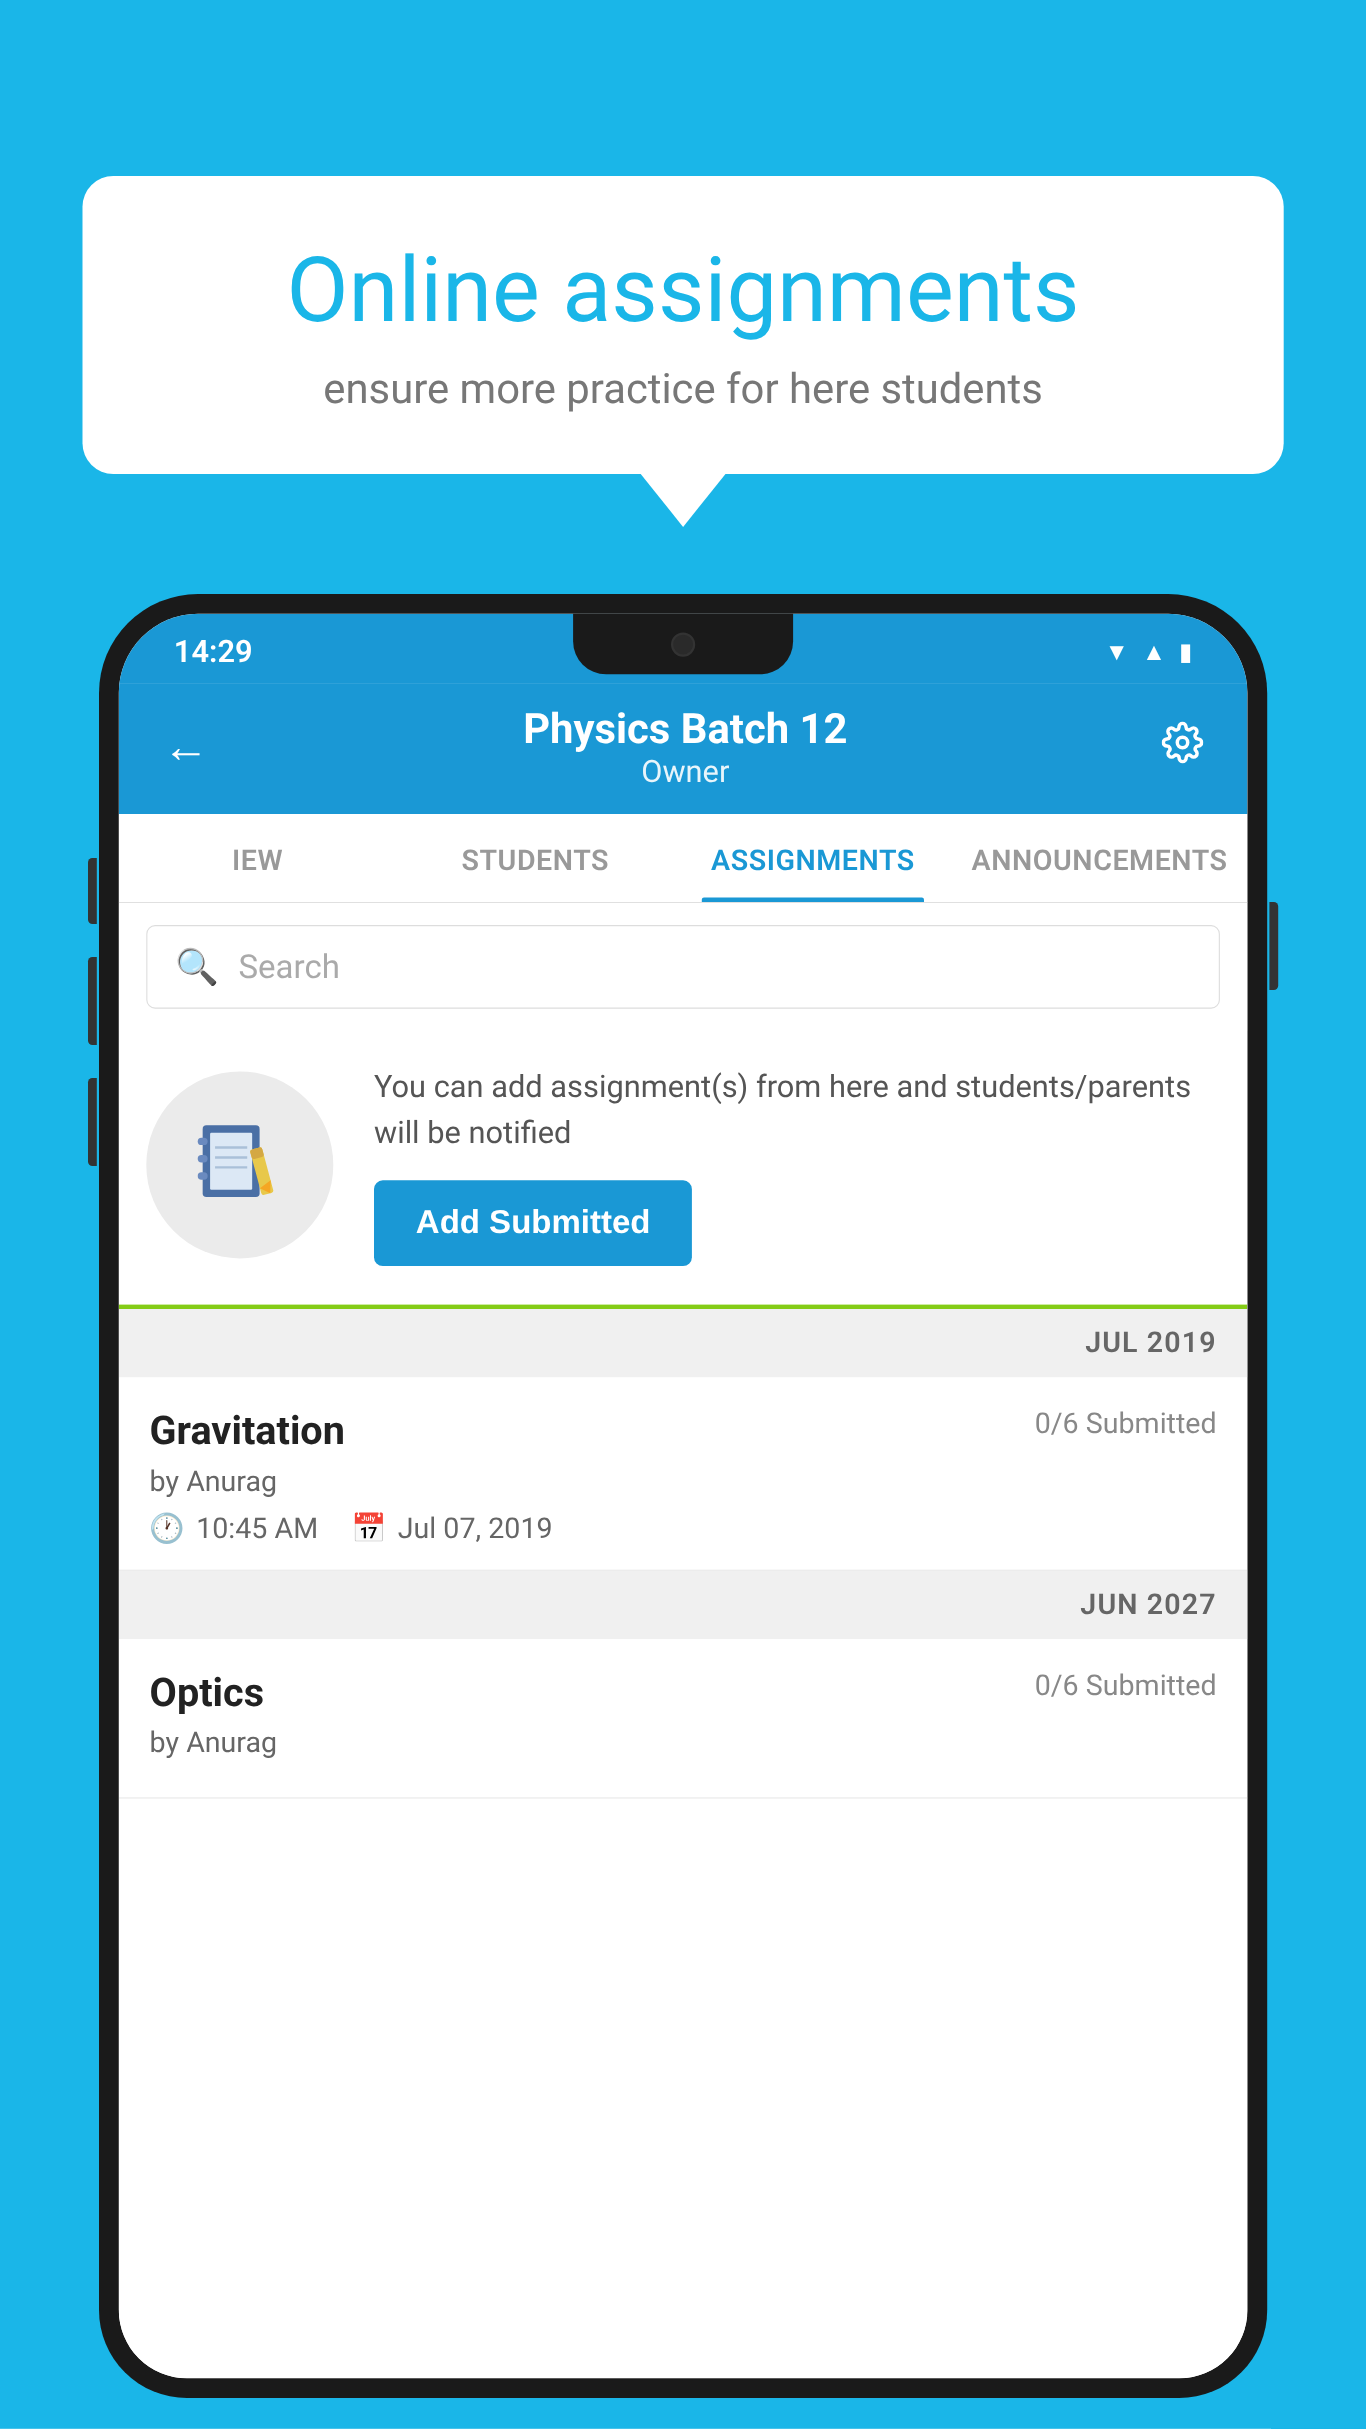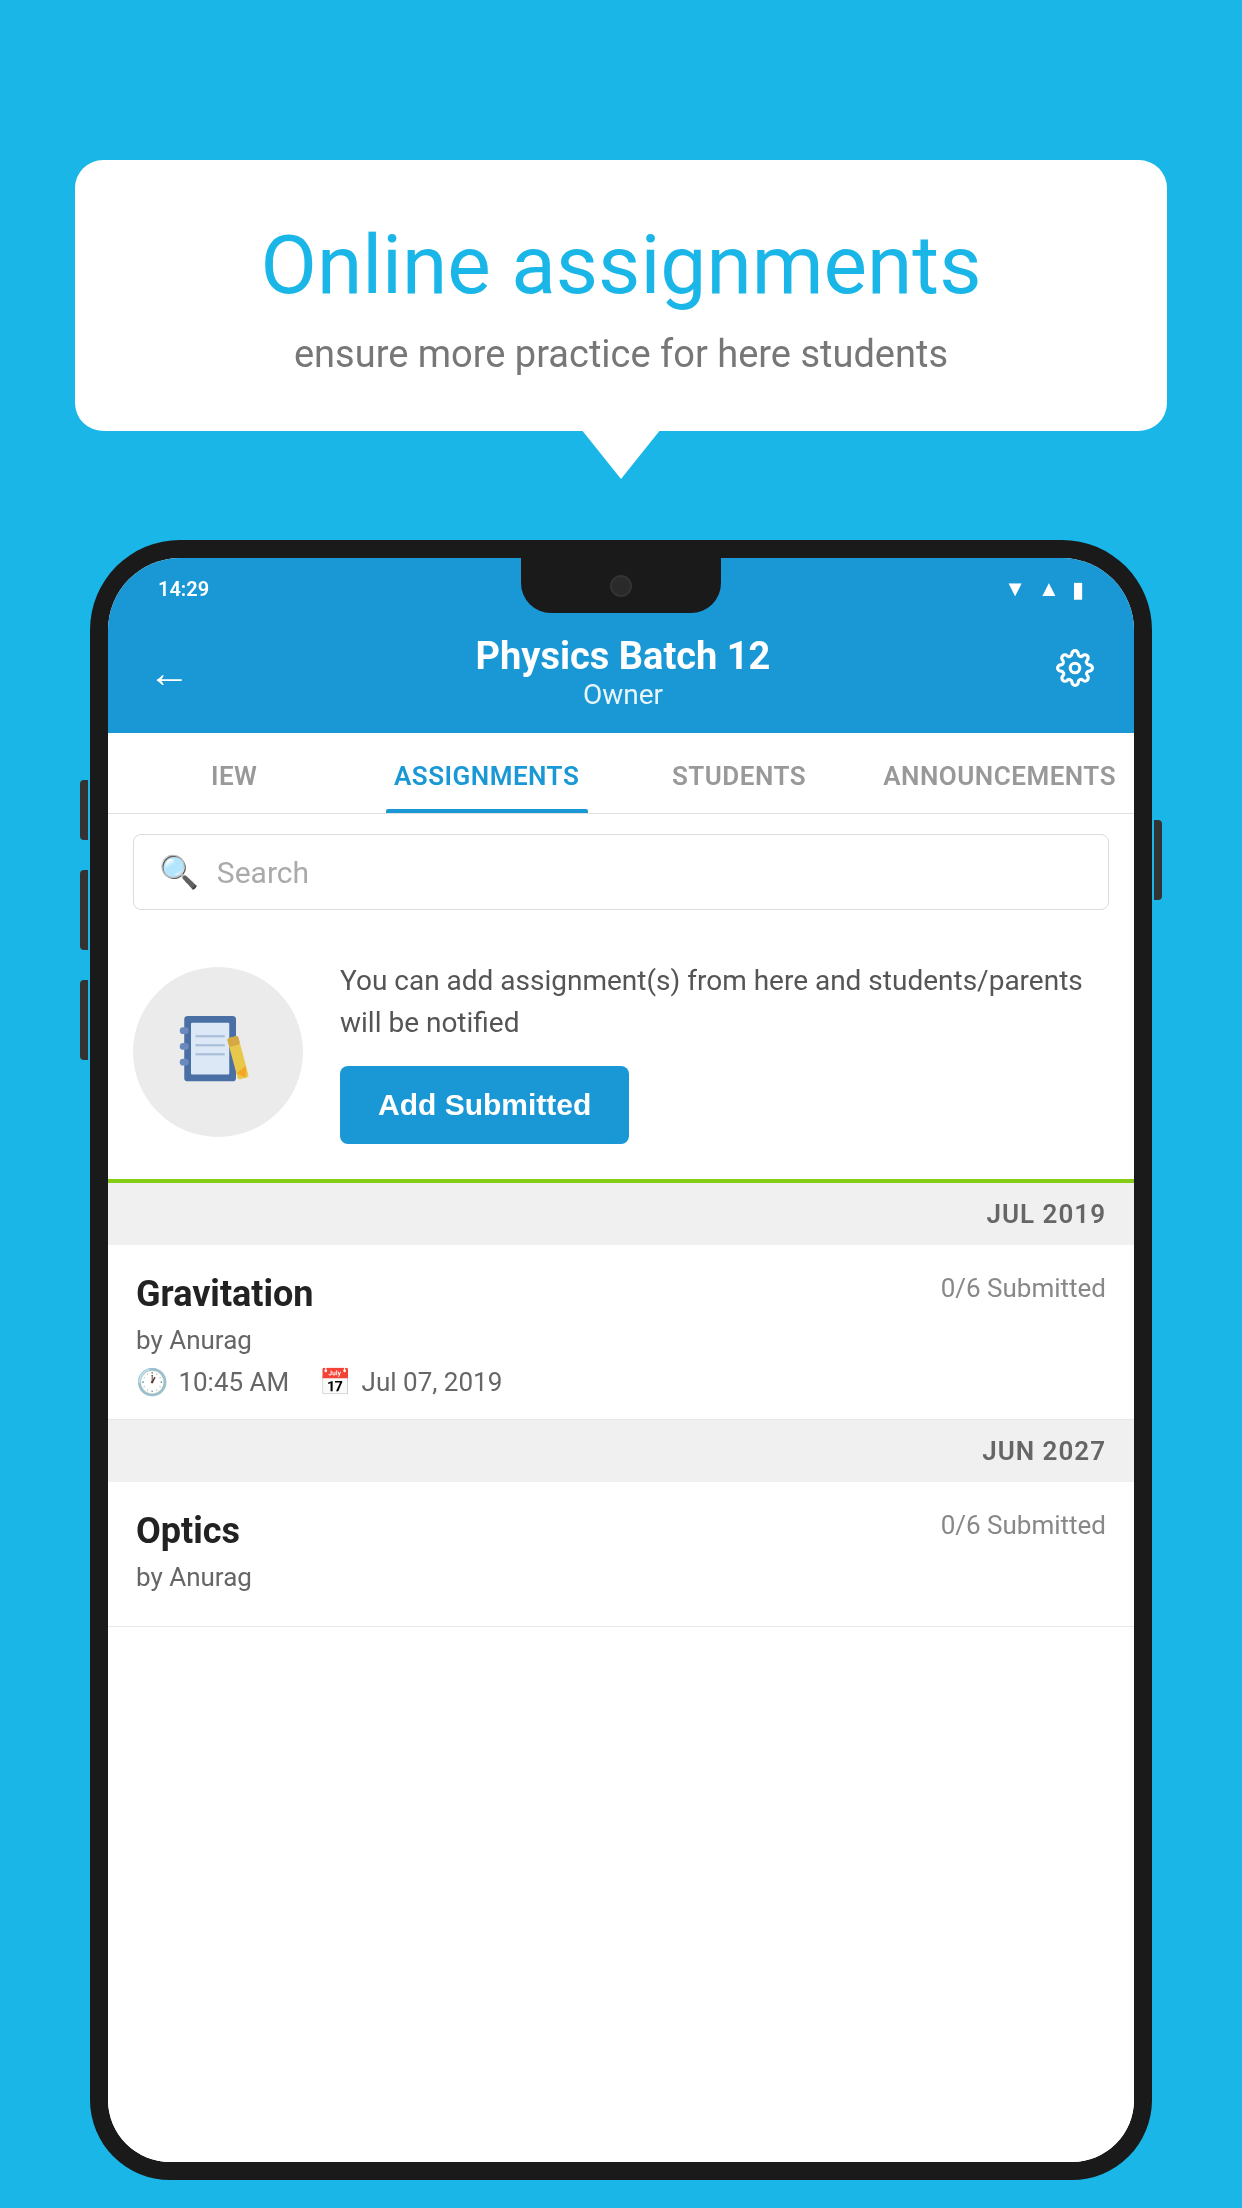--- a/index.html
+++ b/index.html
@@ -111,21 +111,21 @@
       background: #1a98d5;
       padding: 18px 50px 12px;
       display: flex;
       justify-content: space-between;
       align-items: center;
       flex-shrink: 0;
     }
 
     .status-time {
       color: white;
-      font-size: 20px;
+      font-size: 28px;
       font-weight: 600;
     }
 
     .status-icons {
       display: flex;
       gap: 12px;
       align-items: center;
     }
 
     .status-icon {
@@ -427,22 +427,22 @@
         <span class="header-settings">
           <svg width="38" height="38" viewBox="0 0 24 24" fill="none" stroke="white" stroke-width="2" stroke-linecap="round" stroke-linejoin="round">
             <circle cx="12" cy="12" r="3"></circle>
             <path d="M19.4 15a1.65 1.65 0 0 0 .33 1.82l.06.06a2 2 0 0 1-2.83 2.83l-.06-.06a1.65 1.65 0 0 0-1.82-.33 1.65 1.65 0 0 0-1 1.51V21a2 2 0 0 1-4 0v-.09A1.65 1.65 0 0 0 9 19.4a1.65 1.65 0 0 0-1.82.33l-.06.06a2 2 0 0 1-2.83-2.83l.06-.06A1.65 1.65 0 0 0 4.68 15a1.65 1.65 0 0 0-1.51-1H3a2 2 0 0 1 0-4h.09A1.65 1.65 0 0 0 4.6 9a1.65 1.65 0 0 0-.33-1.82l-.06-.06a2 2 0 0 1 2.83-2.83l.06.06A1.65 1.65 0 0 0 9 4.68a1.65 1.65 0 0 0 1-1.51V3a2 2 0 0 1 4 0v.09a1.65 1.65 0 0 0 1 1.51 1.65 1.65 0 0 0 1.82-.33l.06-.06a2 2 0 0 1 2.83 2.83l-.06.06A1.65 1.65 0 0 0 19.4 9a1.65 1.65 0 0 0 1.51 1H21a2 2 0 0 1 0 4h-.09a1.65 1.65 0 0 0-1.51 1z"></path>
           </svg>
         </span>
       </div>
 
       <div class="tabs-bar">
         <div class="tab">IEW</div>
+        <div class="tab">STUDENTS</div>
         <div class="tab active">ASSIGNMENTS</div>
-        <div class="tab">STUDENTS</div>
         <div class="tab">ANNOUNCEMENTS</div>
       </div>
 
       <div class="content-area">
 
         <div class="search-bar">
           <div class="search-input-wrap">
             <span class="search-icon-el">🔍</span>
             <span class="search-text">Search</span>
           </div>

